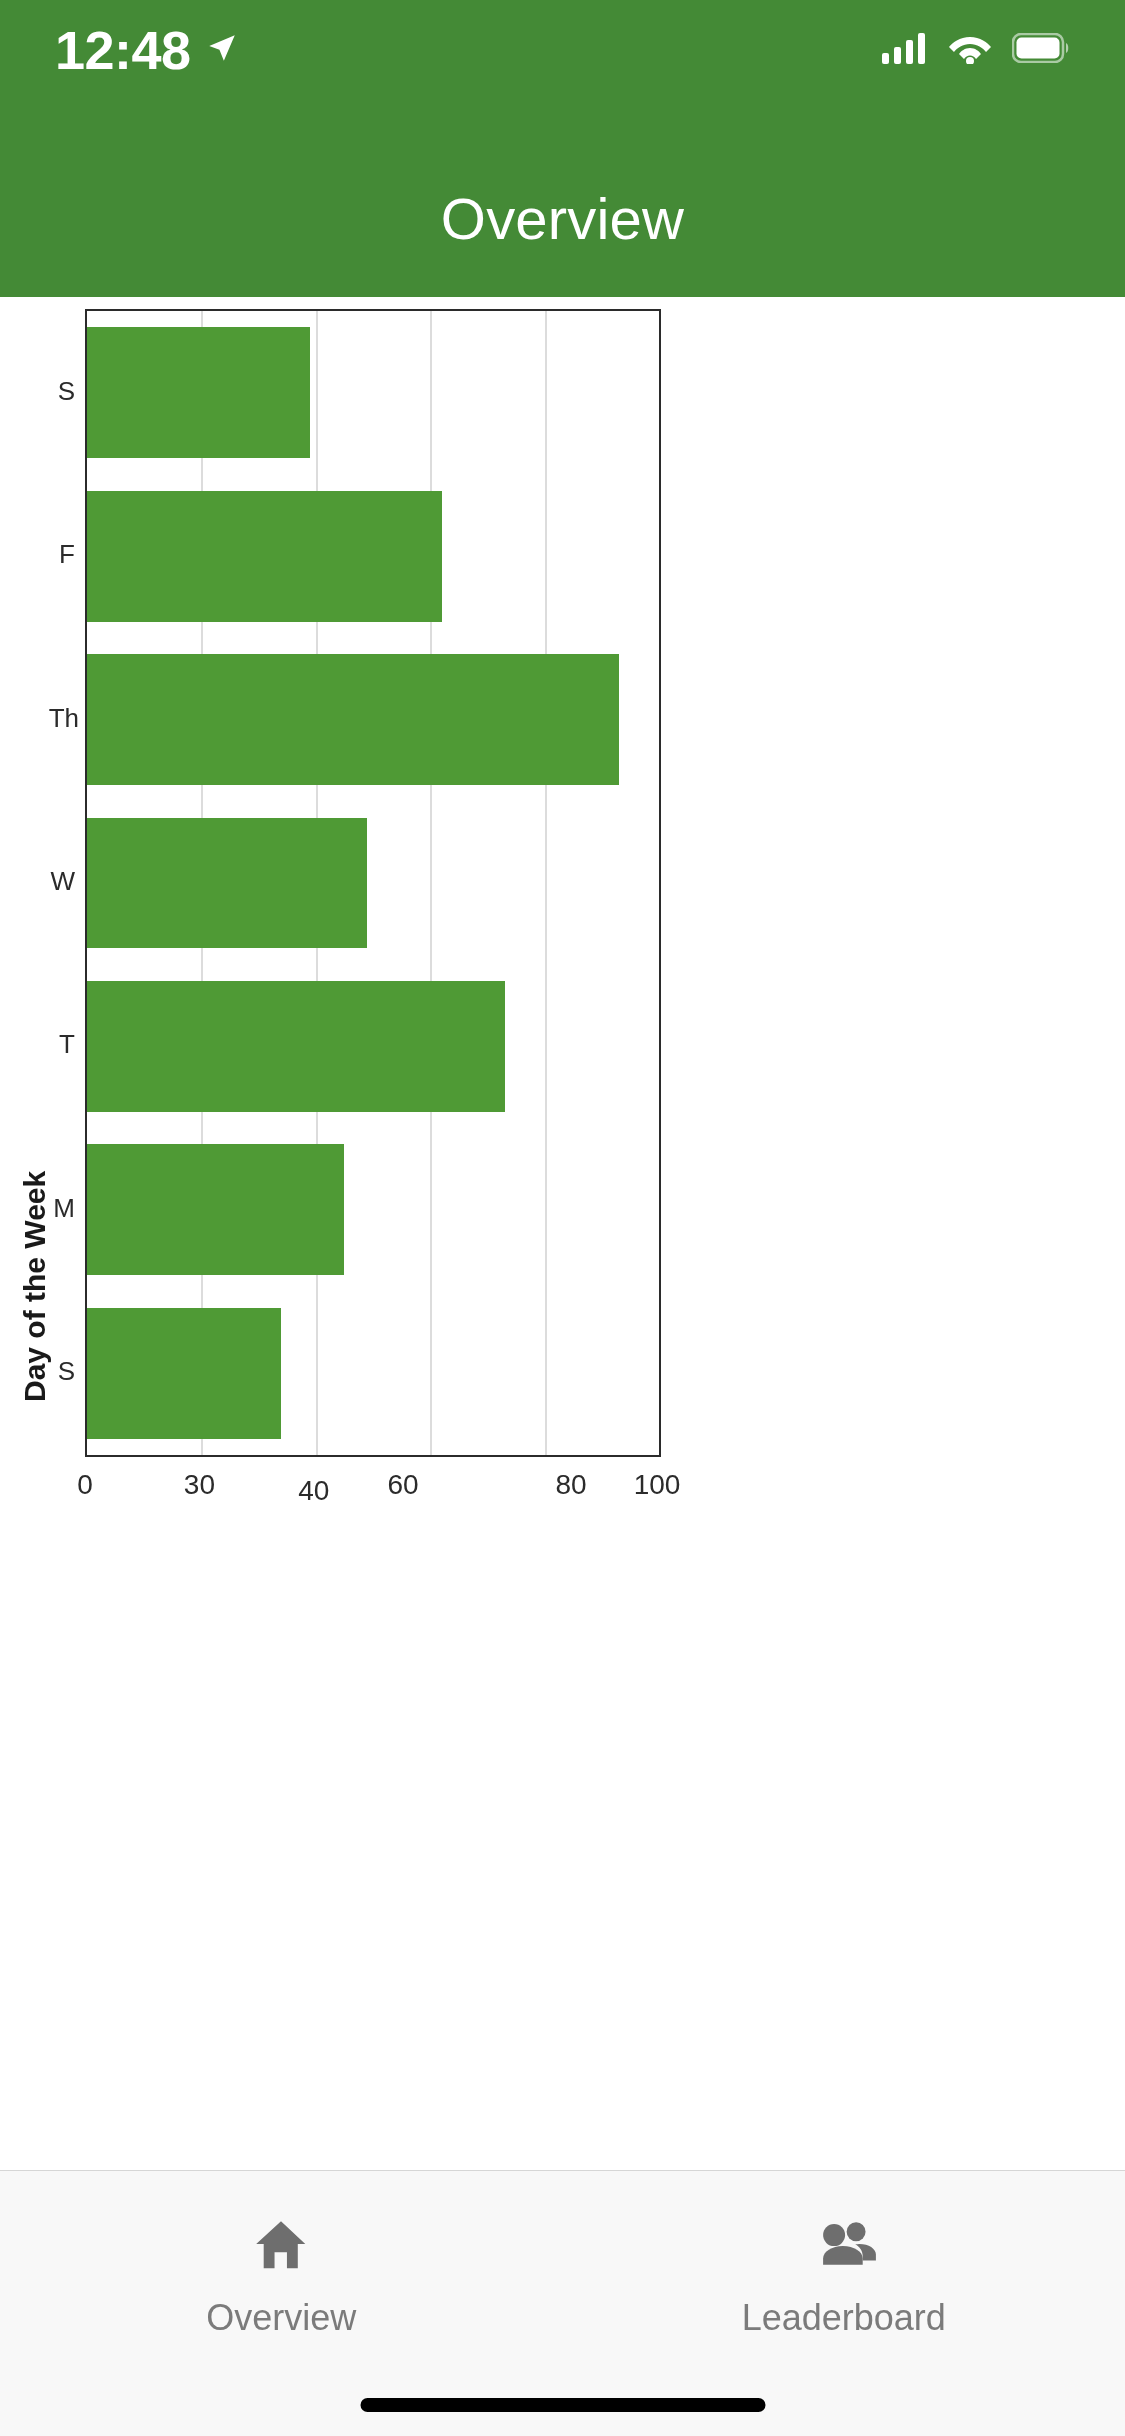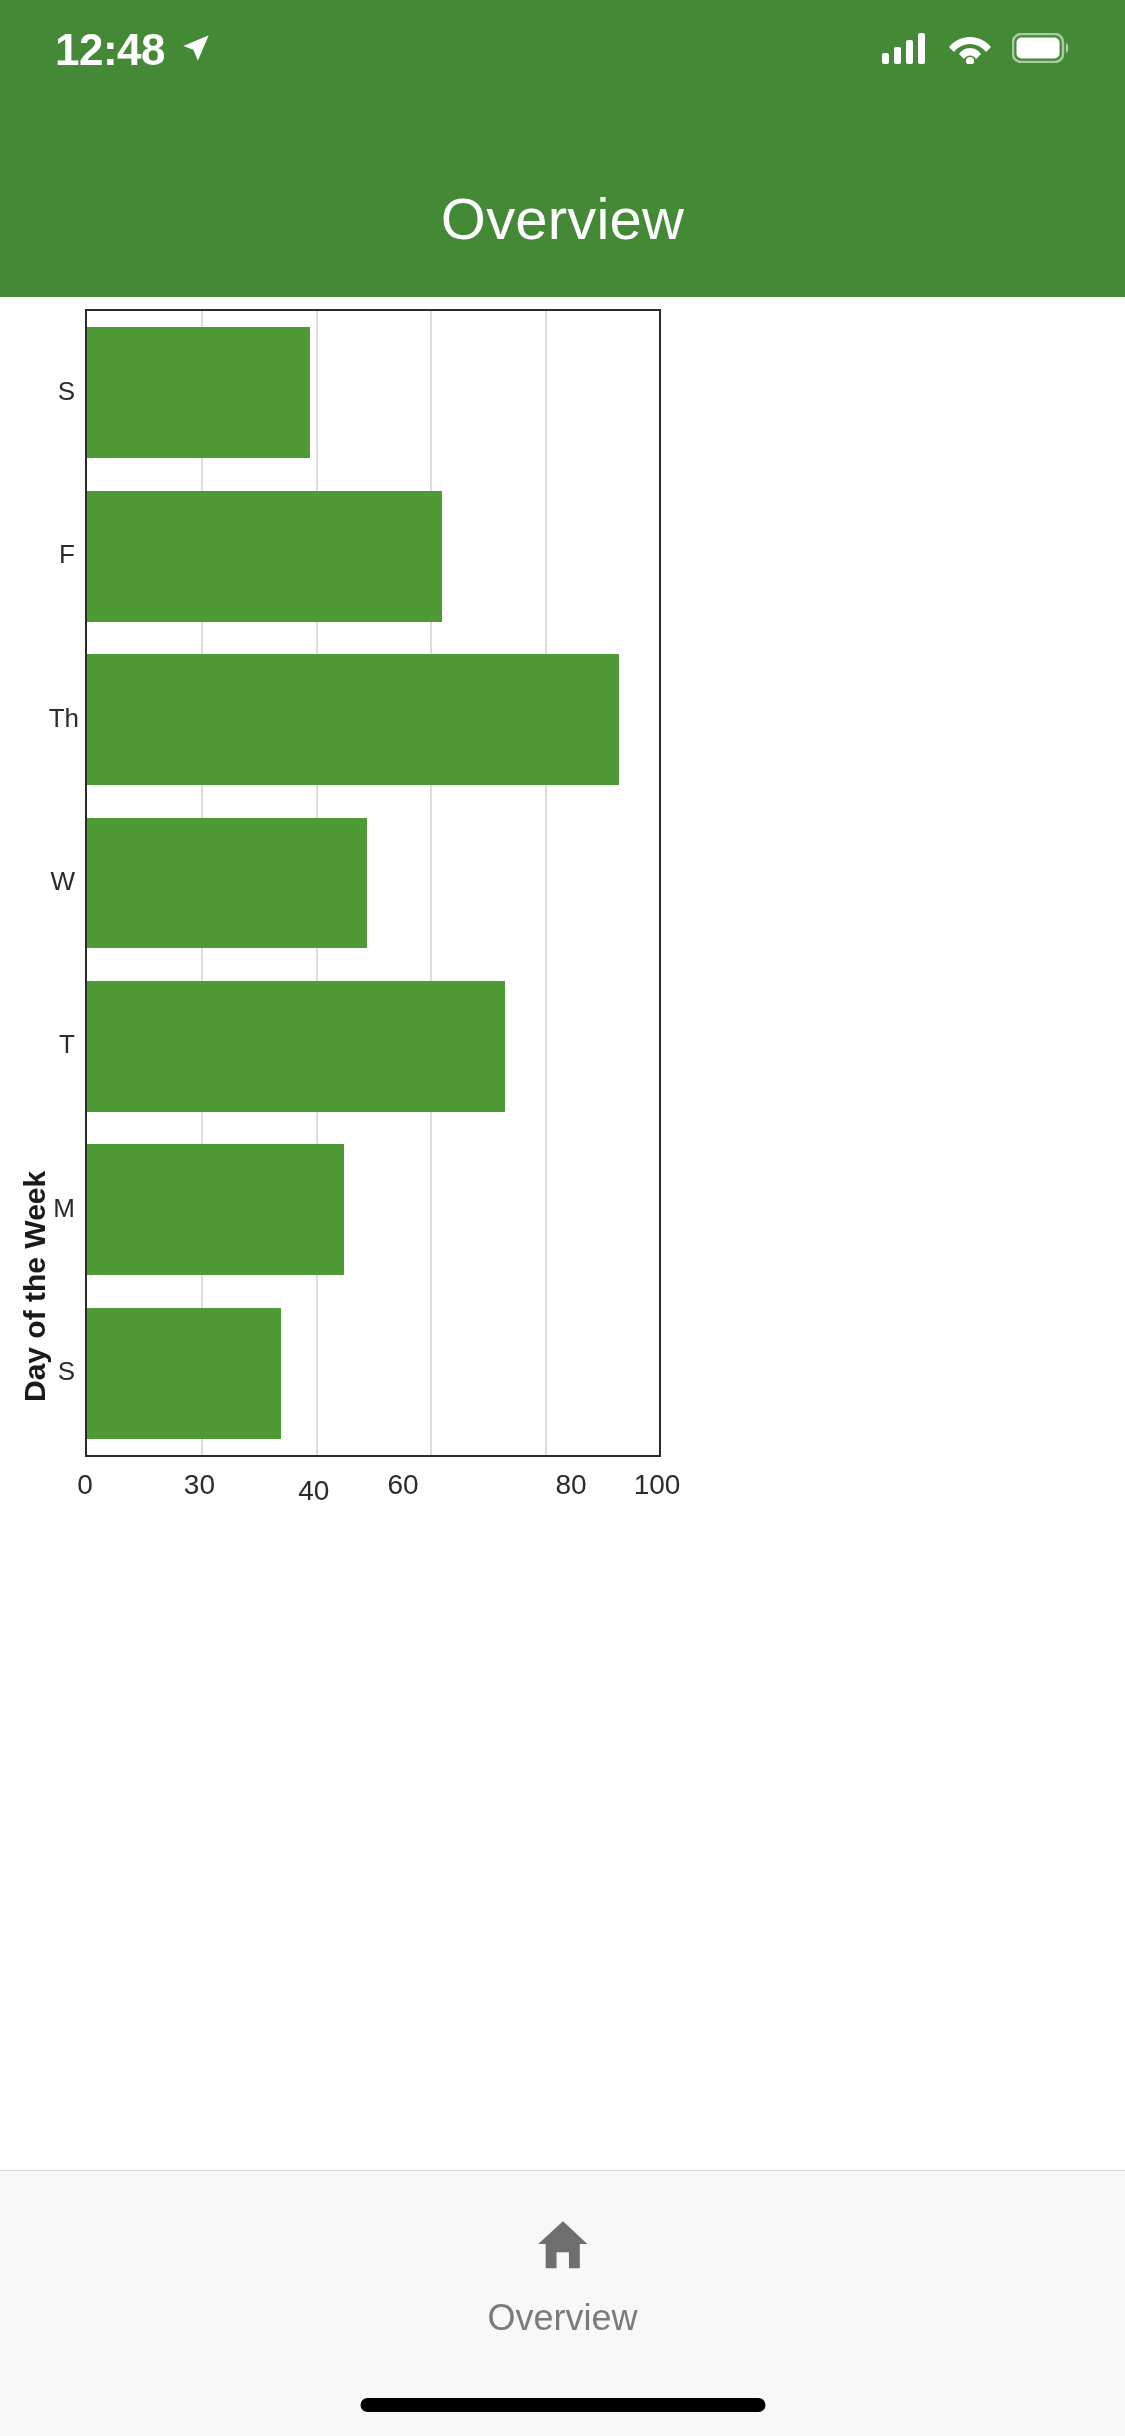--- a/index.html
+++ b/index.html
@@ -16,21 +16,21 @@
     position:absolute; left:0; top:0; width:1125px; height:297px;
     background:#448a36;
   }
   .statusbar {
     position:absolute; left:0; top:0; width:1125px; height:100px;
     display:flex; align-items:center; justify-content:space-between;
     padding:0 55px;
   }
   .sb-left { display:flex; align-items:center; gap:14px; }
   .sb-time {
-    color:#fff; font-size:44px; font-weight:600; letter-spacing:-0.5px;
+    color:#fff; font-size:54px; font-weight:600; letter-spacing:-0.5px;
     font-family:"Liberation Sans", sans-serif;
   }
   .loc-icon { display:block; }
   .sb-right { display:flex; align-items:center; gap:20px; }
 
   .nav-title {
     position:absolute; left:0; top:185px; width:1125px;
     text-align:center; color:#ffffff;
     font-size:58px; font-weight:400; letter-spacing:0.2px;
   }
@@ -172,18 +172,29 @@
       <div class="tab">
         <span class="tab-icon">
           <svg width="62" height="62" viewBox="0 0 24 24" aria-hidden="true">
             <path d="M12 2.8 L2.4 11.6 h2.9 V21 h4.2 v-6.2 h4.8 V21 h4.2 v-9.4 h2.9 Z" fill="#6e6e6e"></path>
           </svg>
         </span>
         <span class="tab-label">Overview</span>
       </div>
 
 
+      <div class="tab">
+        <span class="tab-icon">
+          <svg width="66" height="56" viewBox="0 0 30 24" aria-hidden="true">
+            <circle cx="20.5" cy="6" r="4.3" fill="#6e6e6e"></circle>
+            <circle cx="10.5" cy="7.5" r="5" fill="#6e6e6e"></circle>
+            <path d="M14.5 12.5 c5 0 9 2.6 9 5.6 V21 h-18 v-2.9 c0-3 4-5.6 9-5.6 Z" fill="#6e6e6e"></path>
+            <path d="M22 11.5 c4.3 0 7.5 2.2 7.5 4.7 V19 h-6 v-2 c0-2.2-1.3-4.1-3.4-5.3 0.6-0.1 1.2-0.2 1.9-0.2 Z" fill="#6e6e6e"></path>
+          </svg>
+        </span>
+        <span class="tab-label">Leaderboard</span>
+      </div>
 
     </div>
     <div class="home-indicator"></div>
   </div>
 
 </div>
 
 </body></html>

